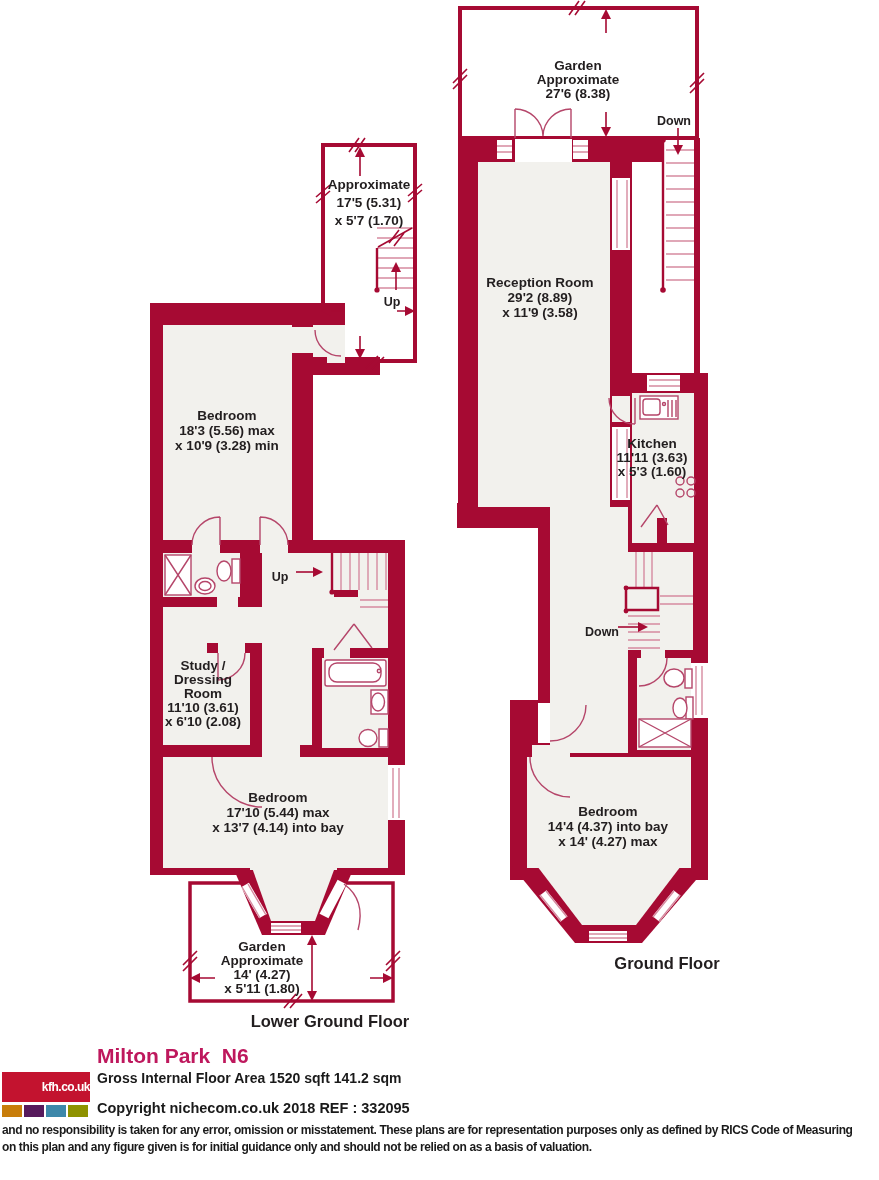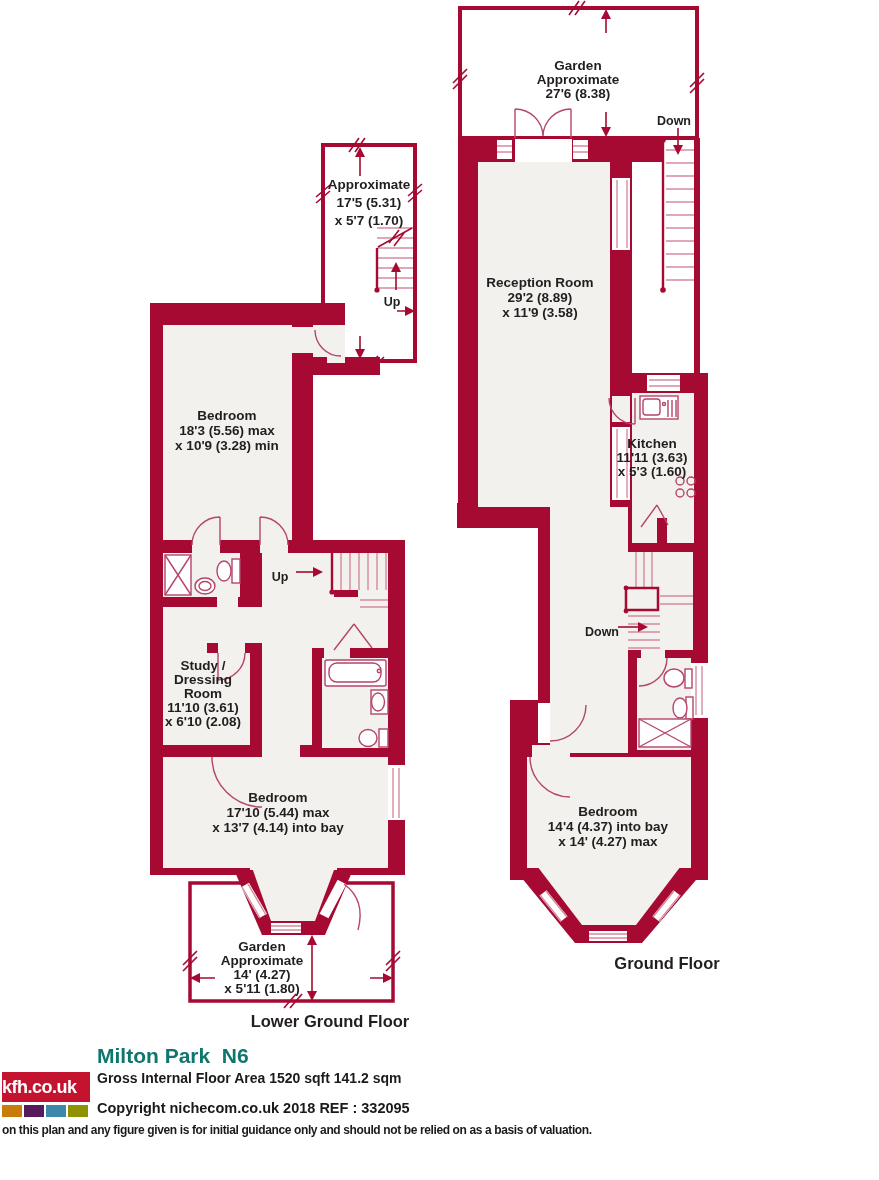--- a/index.html
+++ b/index.html
@@ -16,23 +16,23 @@
   .tread{stroke:#d68ba0;stroke-width:1.4;fill:none}
   .fx{stroke:#b5466a;stroke-width:1.4;fill:#ffffff}
   .fxn{stroke:#b5466a;stroke-width:1.4;fill:none}
   .dim{stroke:#a60a33;stroke-width:1.6;fill:none}
   .dark{stroke:#a60a33;stroke-width:2.4;fill:none}
   .tri{fill:#a60a33}
   .cut{stroke:#ffffff;stroke-width:9;fill:none}
   .cut10{stroke:#ffffff;stroke-width:10;fill:none}
   
   .logo-box{position:absolute;left:2px;top:1072px;width:88px;height:30px;background:#c3132f;
-            color:#fff;font-weight:bold;font-size:18px;text-align:left;line-height:30px;letter-spacing:-0.5px;}
+            color:#fff;font-weight:bold;font-size:12px;text-align:right;line-height:30px;letter-spacing:-0.5px;}
   .sq{position:absolute;top:1105px;width:20px;height:12px;}
-  .addr{position:absolute;left:97px;top:1044px;font-weight:bold;font-size:21px;color:#0f766e;white-space:pre;}
+  .addr{position:absolute;left:97px;top:1044px;font-weight:bold;font-size:21px;color:#be185d;white-space:pre;}
   .area{position:absolute;left:97px;top:1070px;font-weight:bold;font-size:14px;color:#1a1a1a;}
   .copy{position:absolute;left:97px;top:1100px;font-weight:bold;font-size:14.5px;color:#1a1a1a;}
   .disc{position:absolute;left:2px;top:1122px;width:876px;font-weight:bold;font-size:12px;
         line-height:16.5px;letter-spacing:-0.38px;color:#1a1a1a;}
 </style>
 </head>
 <body>
 
 <div id="page">
 <svg width="879" height="1180" viewBox="0 0 879 1180">
@@ -326,15 +326,16 @@
   </div>
   <div class="sq" style="left:2px;background:#c87d0a"></div>
   <div class="sq" style="left:24px;background:#571a5c"></div>
   <div class="sq" style="left:46px;background:#3d88aa"></div>
   <div class="sq" style="left:68px;background:#8e9200"></div>
 
   <div class="addr">Milton Park  N6</div>
   <div class="area">Gross Internal Floor Area 1520 sqft 141.2 sqm</div>
   <div class="copy">Copyright nichecom.co.uk 2018 REF : 332095</div>
   <div class="disc">
+    <div>and no responsibility is taken for any error, omission or misstatement.  These plans are for representation purposes only as defined by RICS Code of Measuring</div>
     <div>on this plan and any figure given is for initial guidance only and should not be relied on as a basis of valuation.</div>
   </div>
 </div>
 
 </body></html>

